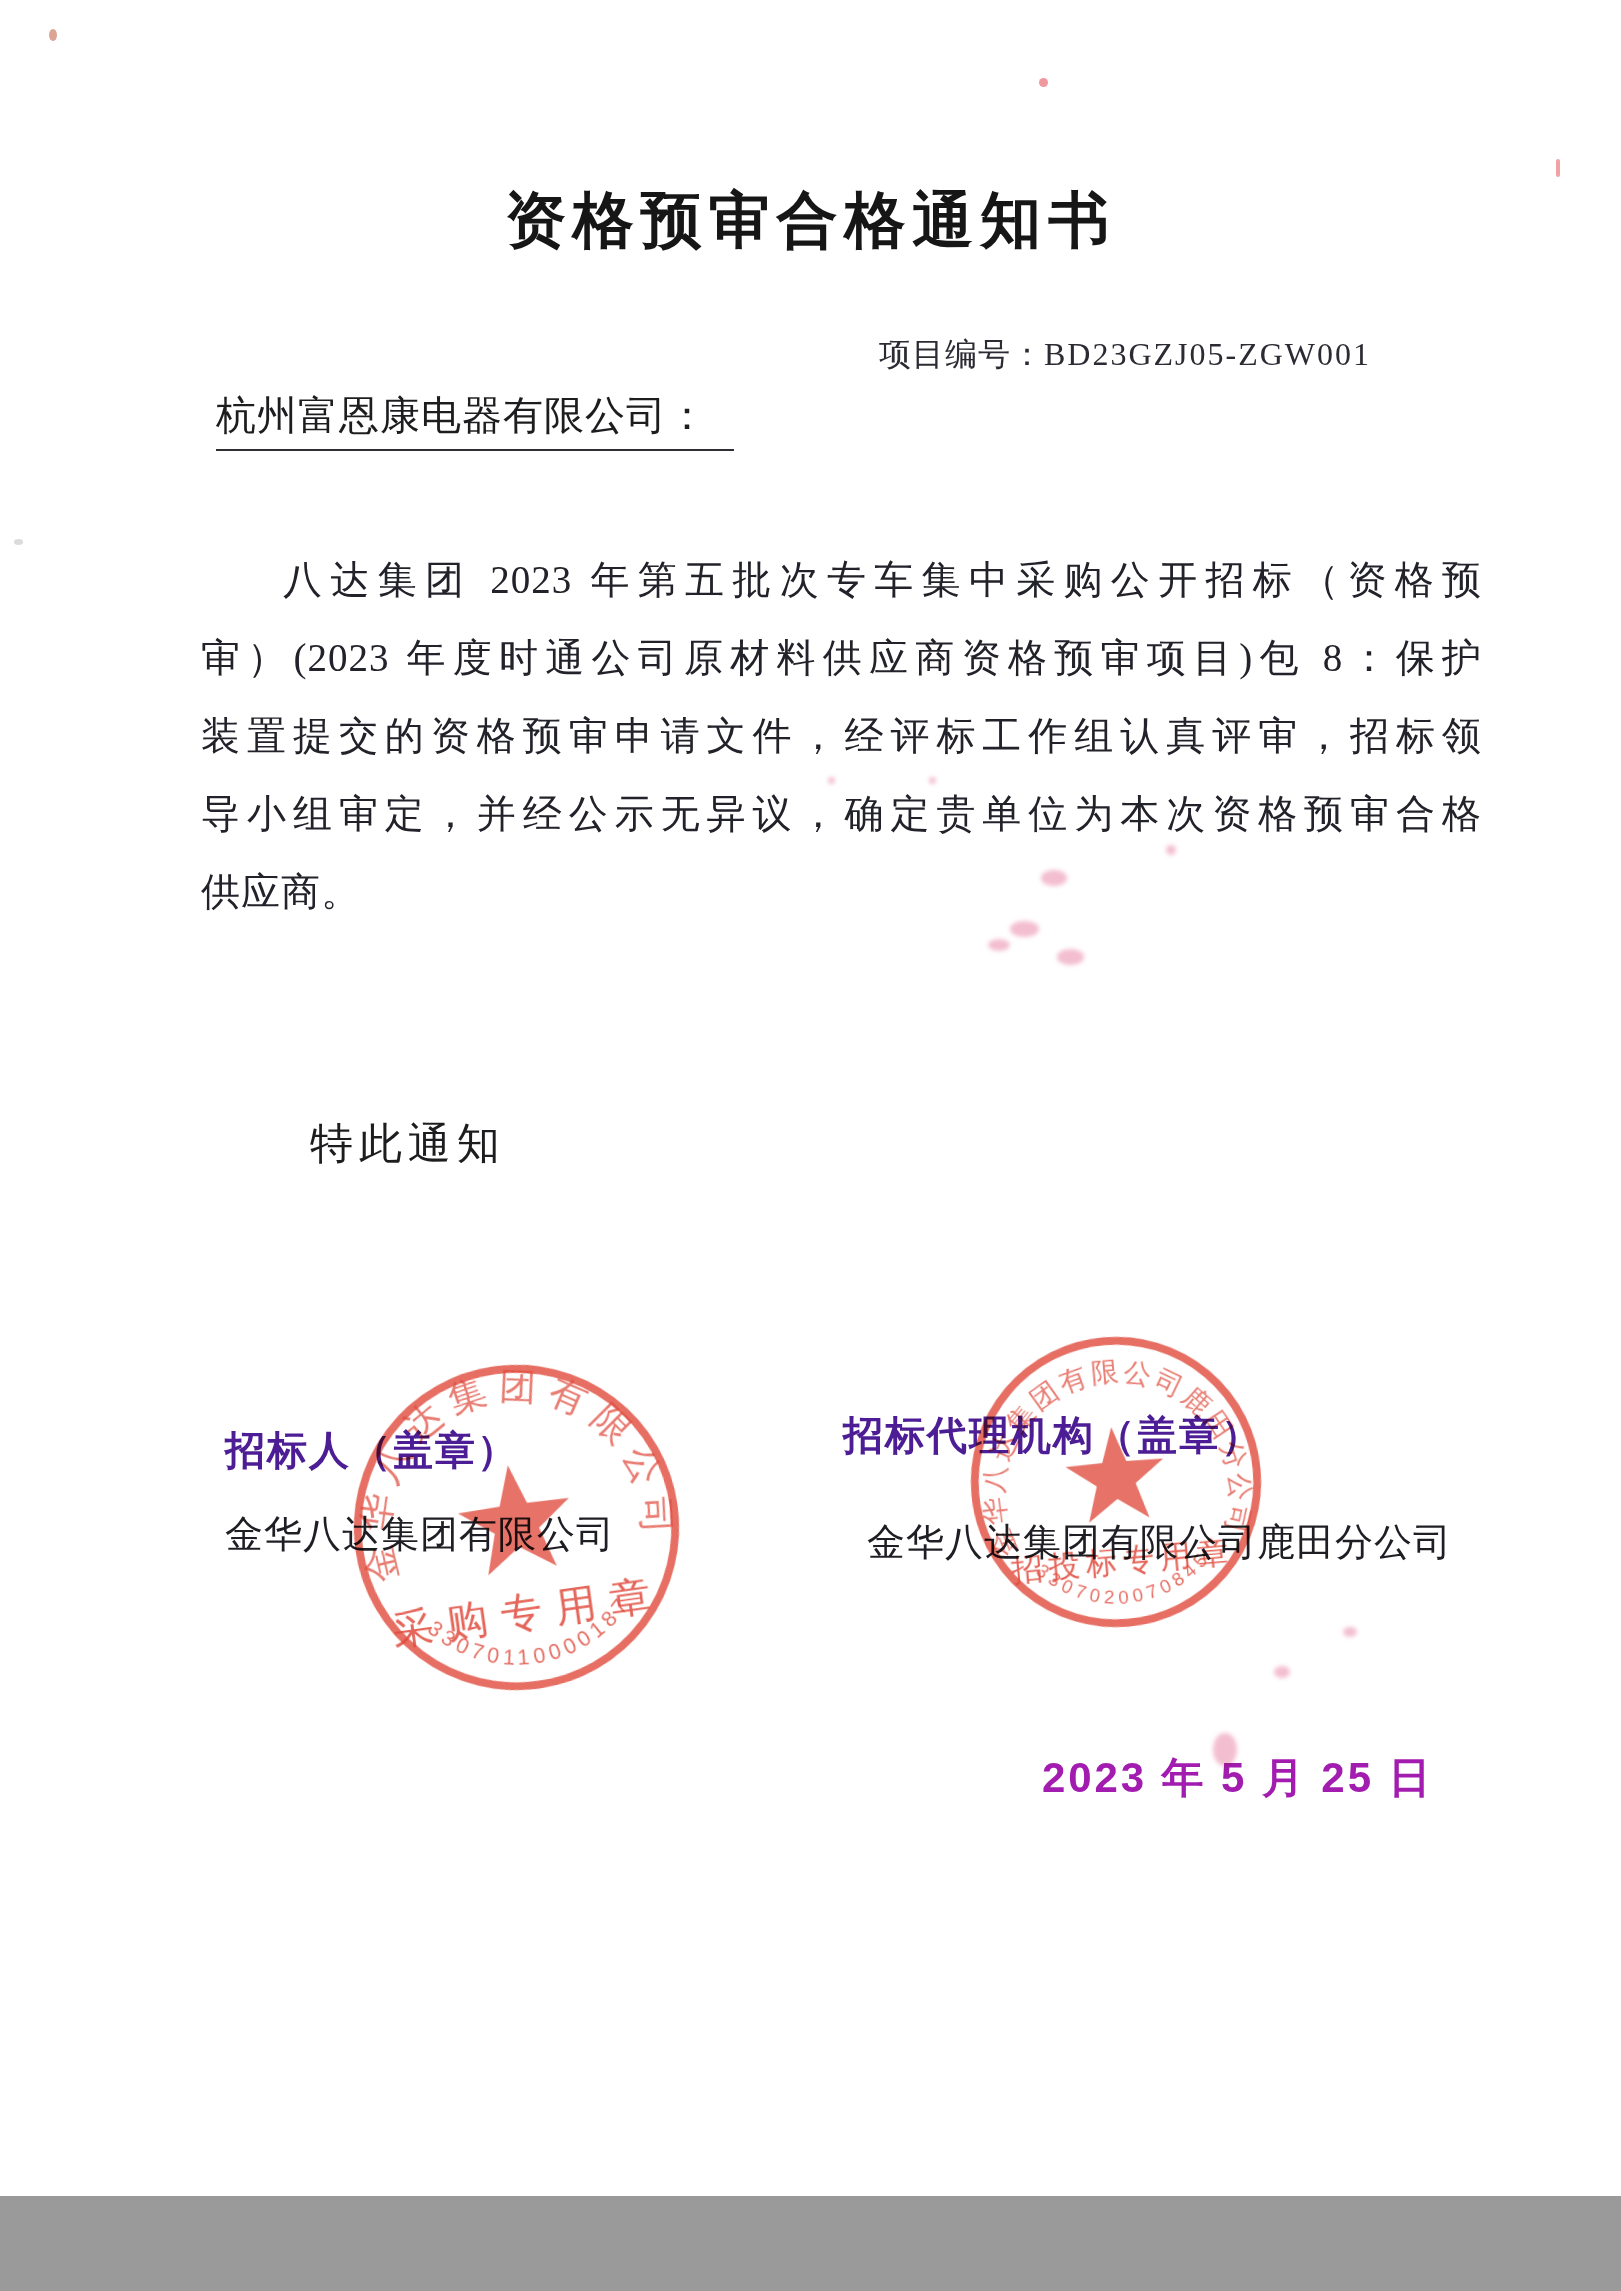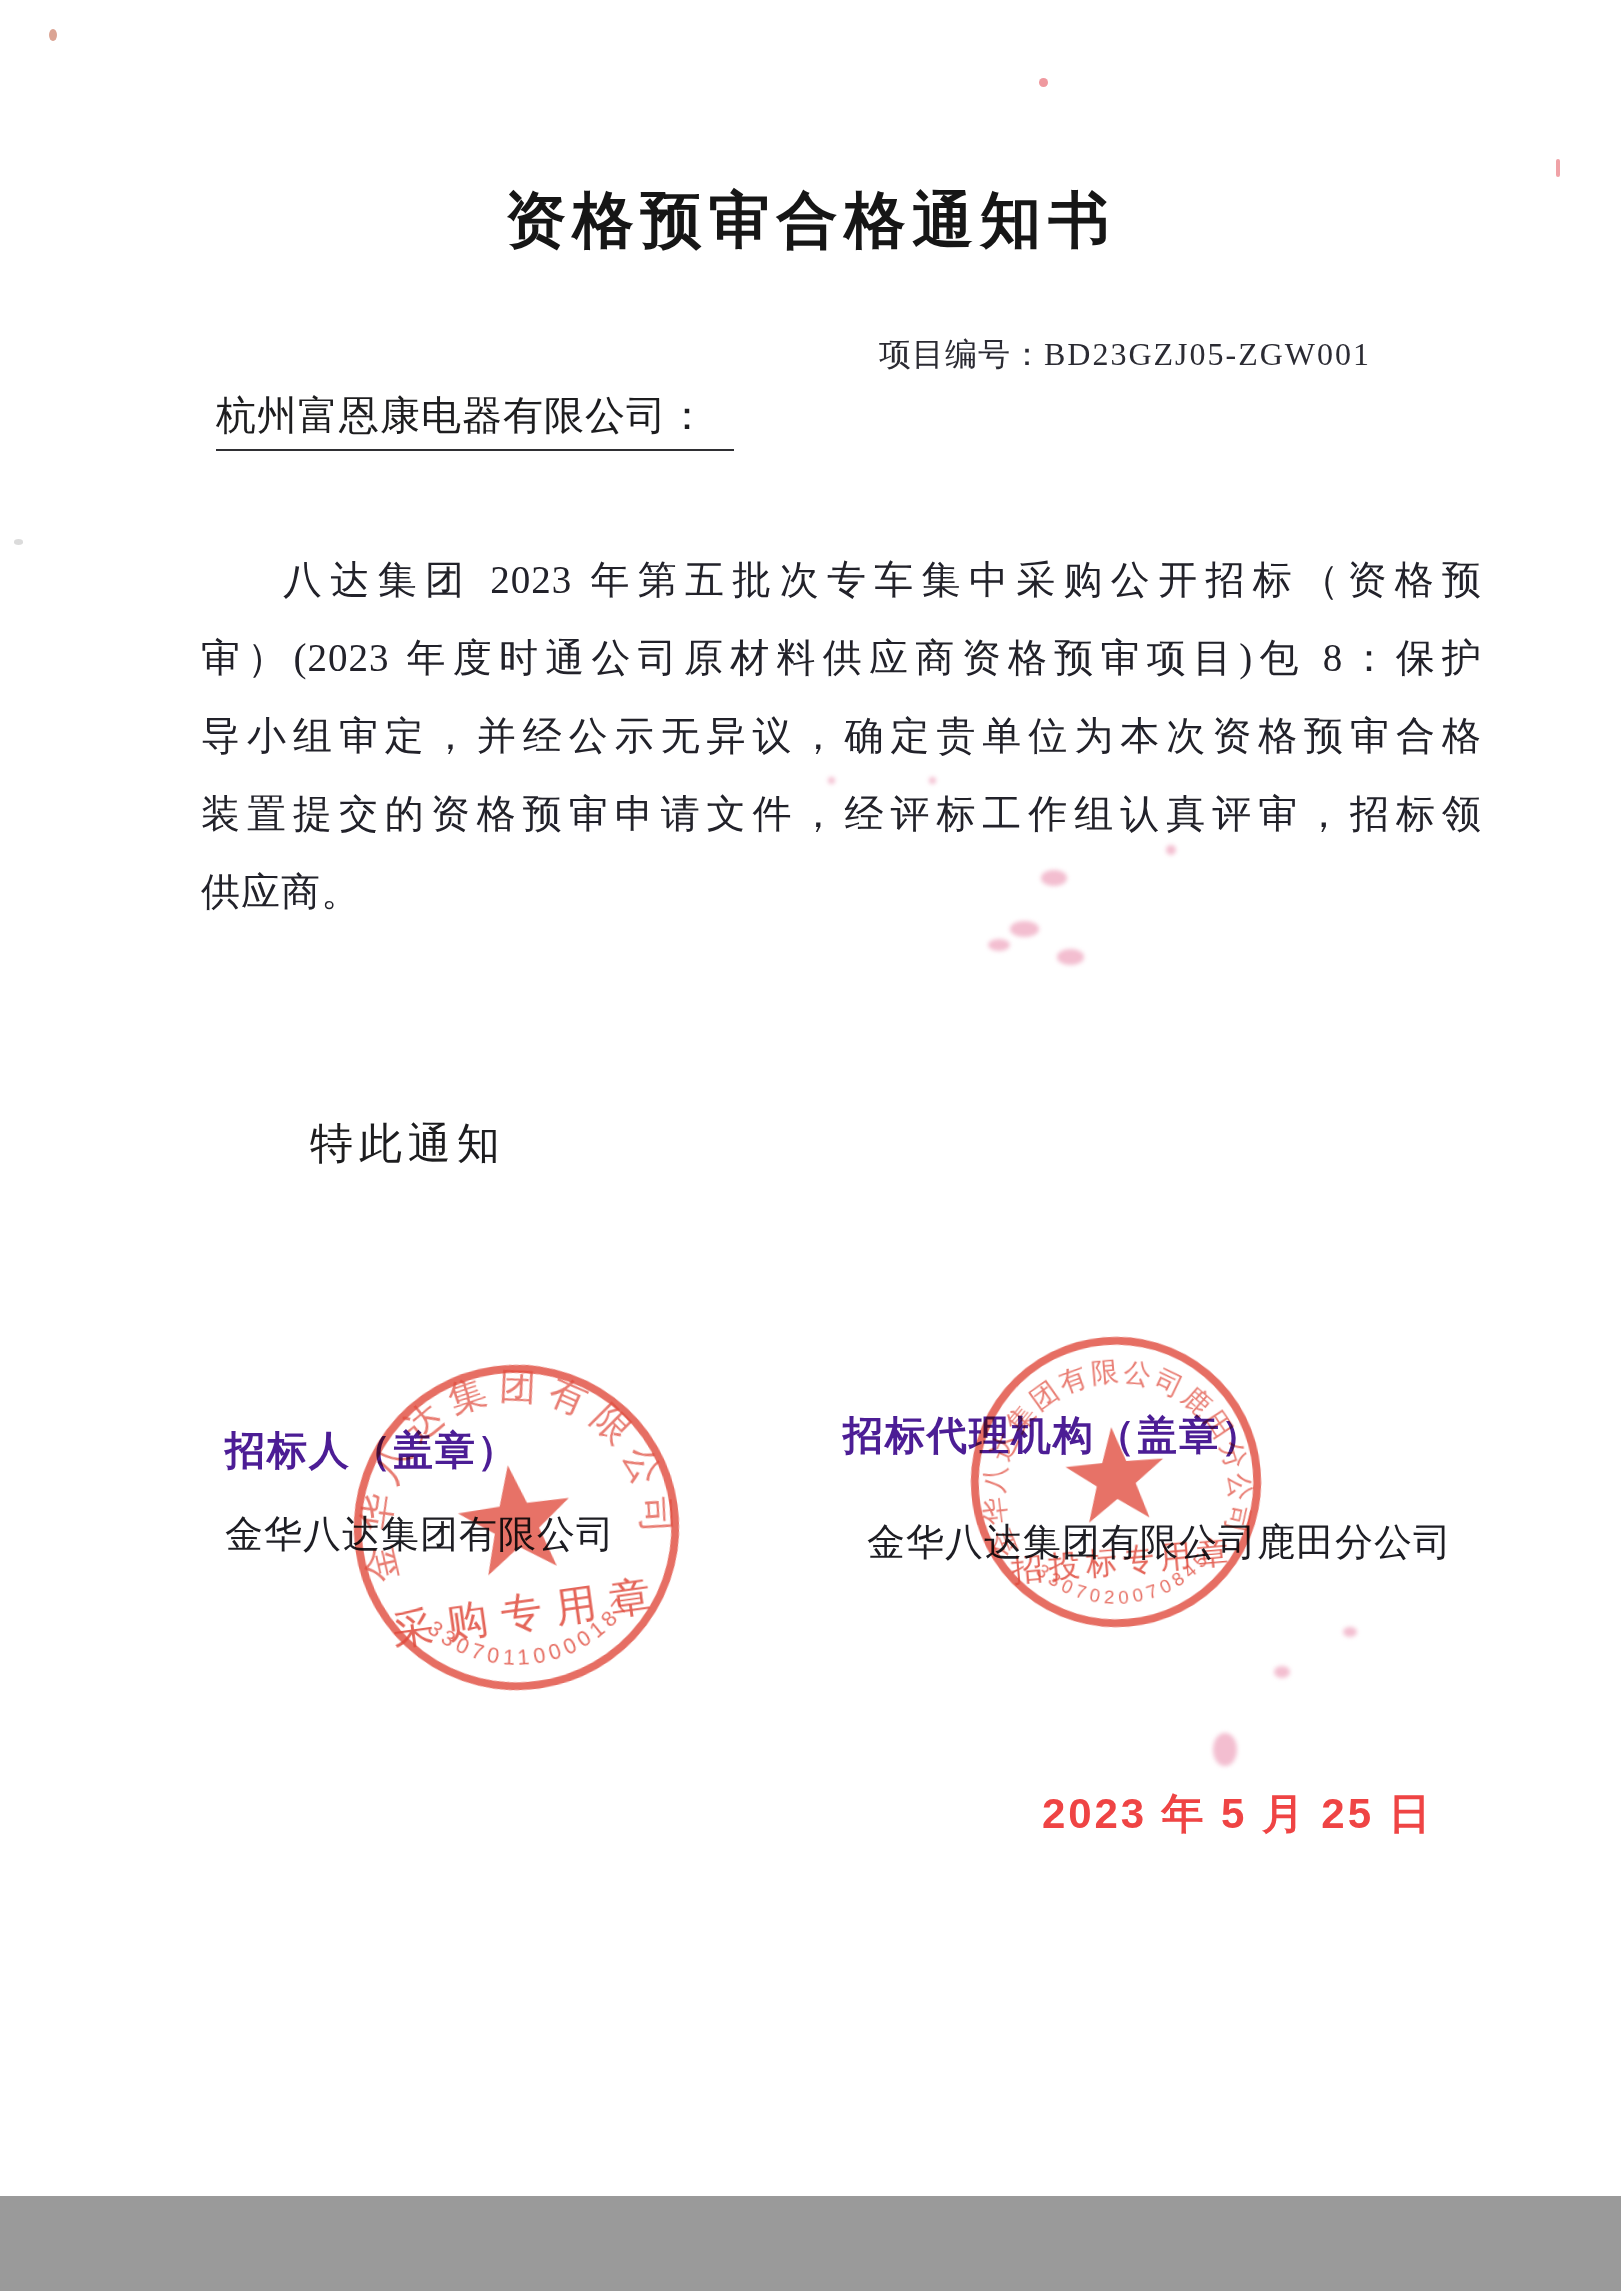--- a/index.html
+++ b/index.html
@@ -49,21 +49,21 @@
   .sig-label{font-size:40px;font-weight:700;letter-spacing:2px;color:#4c1d95;}
   .sig-name{font-size:38px;letter-spacing:1px;color:#1e1e24;}
   .tenderer-label{top:1423px;left:225px;}
   .agency-label{top:1408px;left:843px;}
   .tenderer-name{top:1509px;left:225px;}
   .agency-name{top:1517px;left:867px;}
   .date-line{
     top:1750px;left:1042px;
     font-family:"Liberation Sans","DejaVu Sans",sans-serif;
     font-size:42px;font-weight:700;
-    letter-spacing:2.9px;color:#ef4444;margin-top:36px;
+    letter-spacing:2.9px;color:#a21caf;
   }
 
   .stamp{
     mix-blend-mode:multiply;
     filter:blur(0.5px);
     pointer-events:none;
   }
   .stamp-left{left:346px;top:1357px;width:341px;height:341px;transform:rotate(-8deg);}
   .stamp-right{left:963px;top:1329px;width:306px;height:306px;transform:rotate(-5deg);}
   .stamp svg{width:100%;height:100%;}
@@ -85,22 +85,22 @@
 
   <div class="abs project-line">
     <span>项目编号：</span><span class="project-number">BD23GZJ05-ZGW001</span>
   </div>
 
   <div class="abs recipient">杭州富恩康电器有限公司：</div>
 
   <div class="abs body-text">
     <div class="jline indent">八达集团 2023 年第五批次专车集中采购公开招标（资格预</div>
     <div class="jline">审）(2023 年度时通公司原材料供应商资格预审项目)包 8：保护</div>
+    <div class="jline">装置提交的资格预审申请文件，经评标工作组认真评审，招标领</div>
     <div class="jline">导小组审定，并经公示无异议，确定贵单位为本次资格预审合格</div>
-    <div class="jline">装置提交的资格预审申请文件，经评标工作组认真评审，招标领</div>
     <div>供应商。</div>
   </div>
 
   <div class="abs closing">特此通知</div>
 
   <div class="abs sig-label tenderer-label">招标人（盖章）</div>
   <div class="abs sig-label agency-label">招标代理机构（盖章）</div>
   <div class="abs sig-name tenderer-name">金华八达集团有限公司</div>
   <div class="abs sig-name agency-name">金华八达集团有限公司鹿田分公司</div>
 

